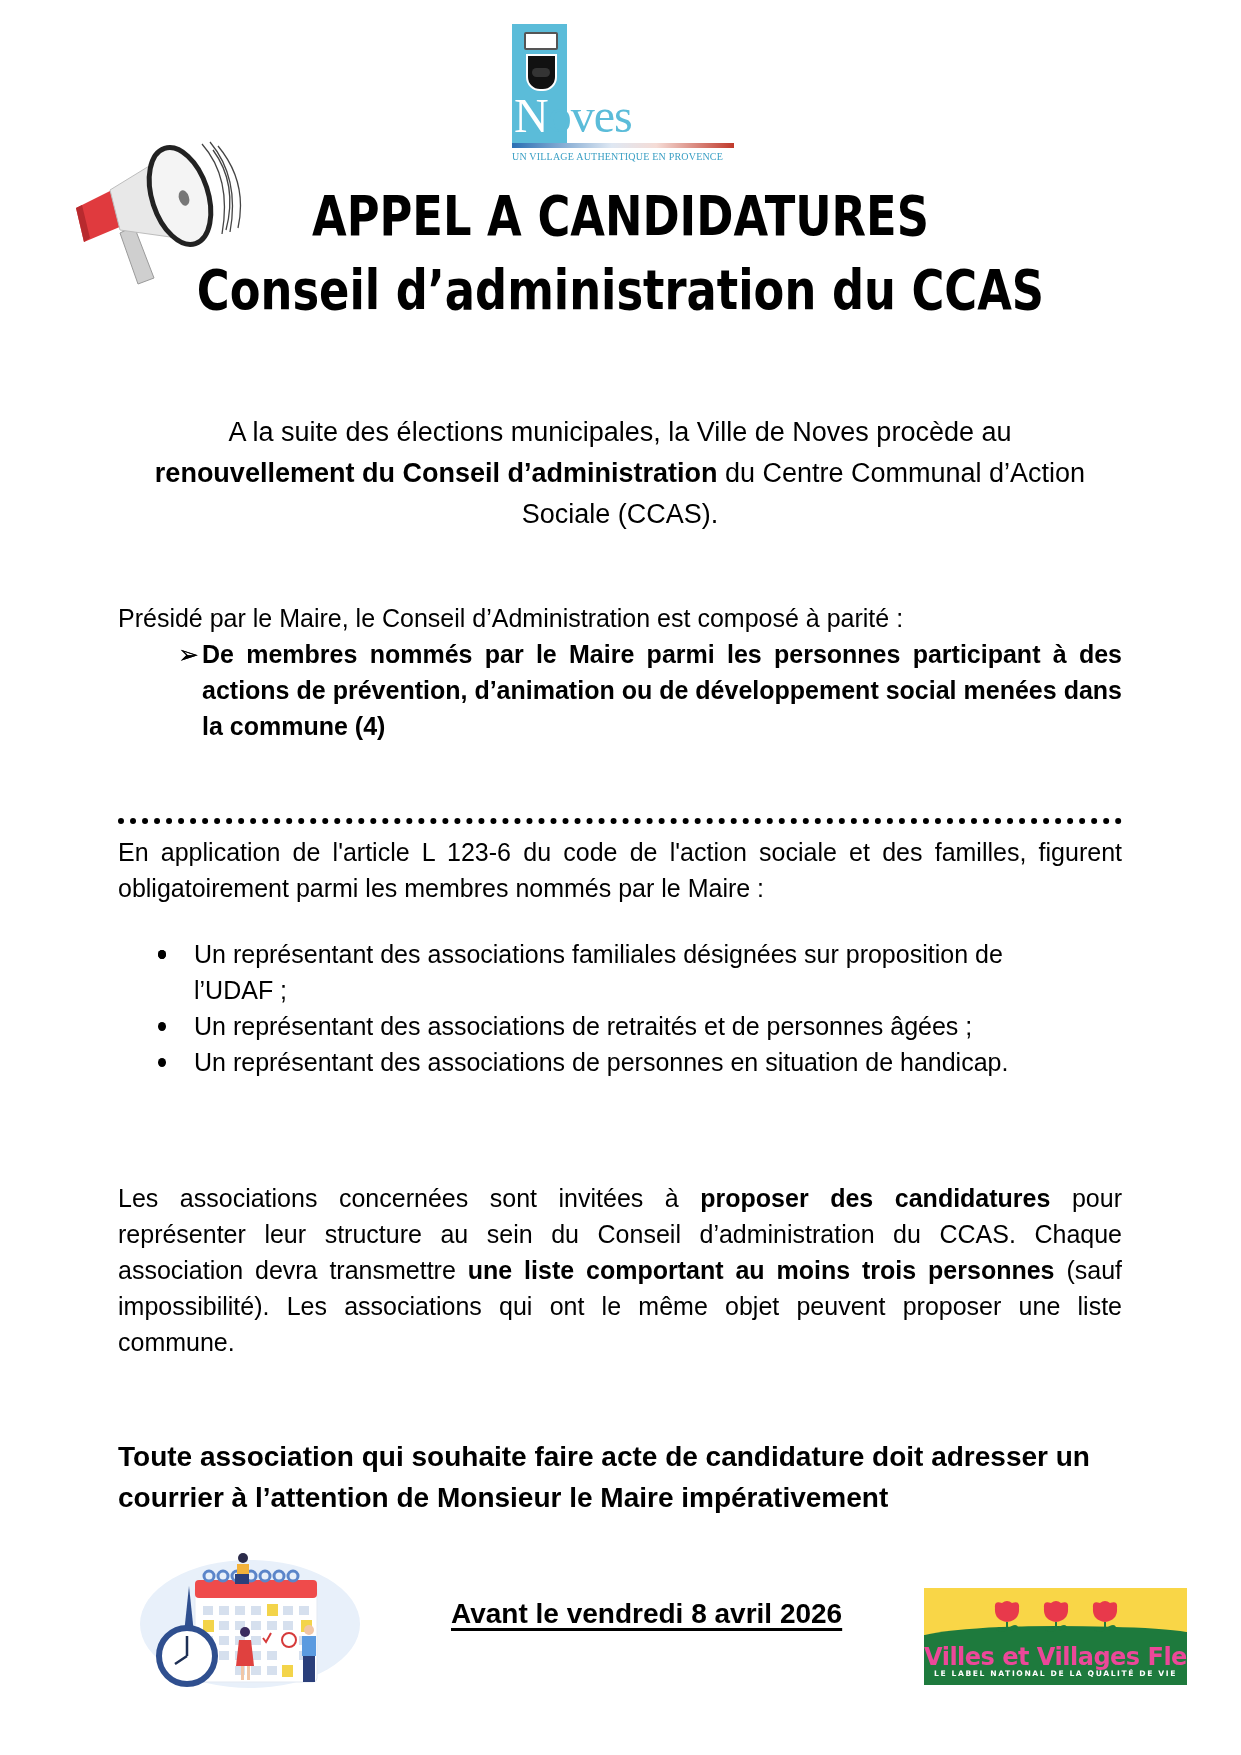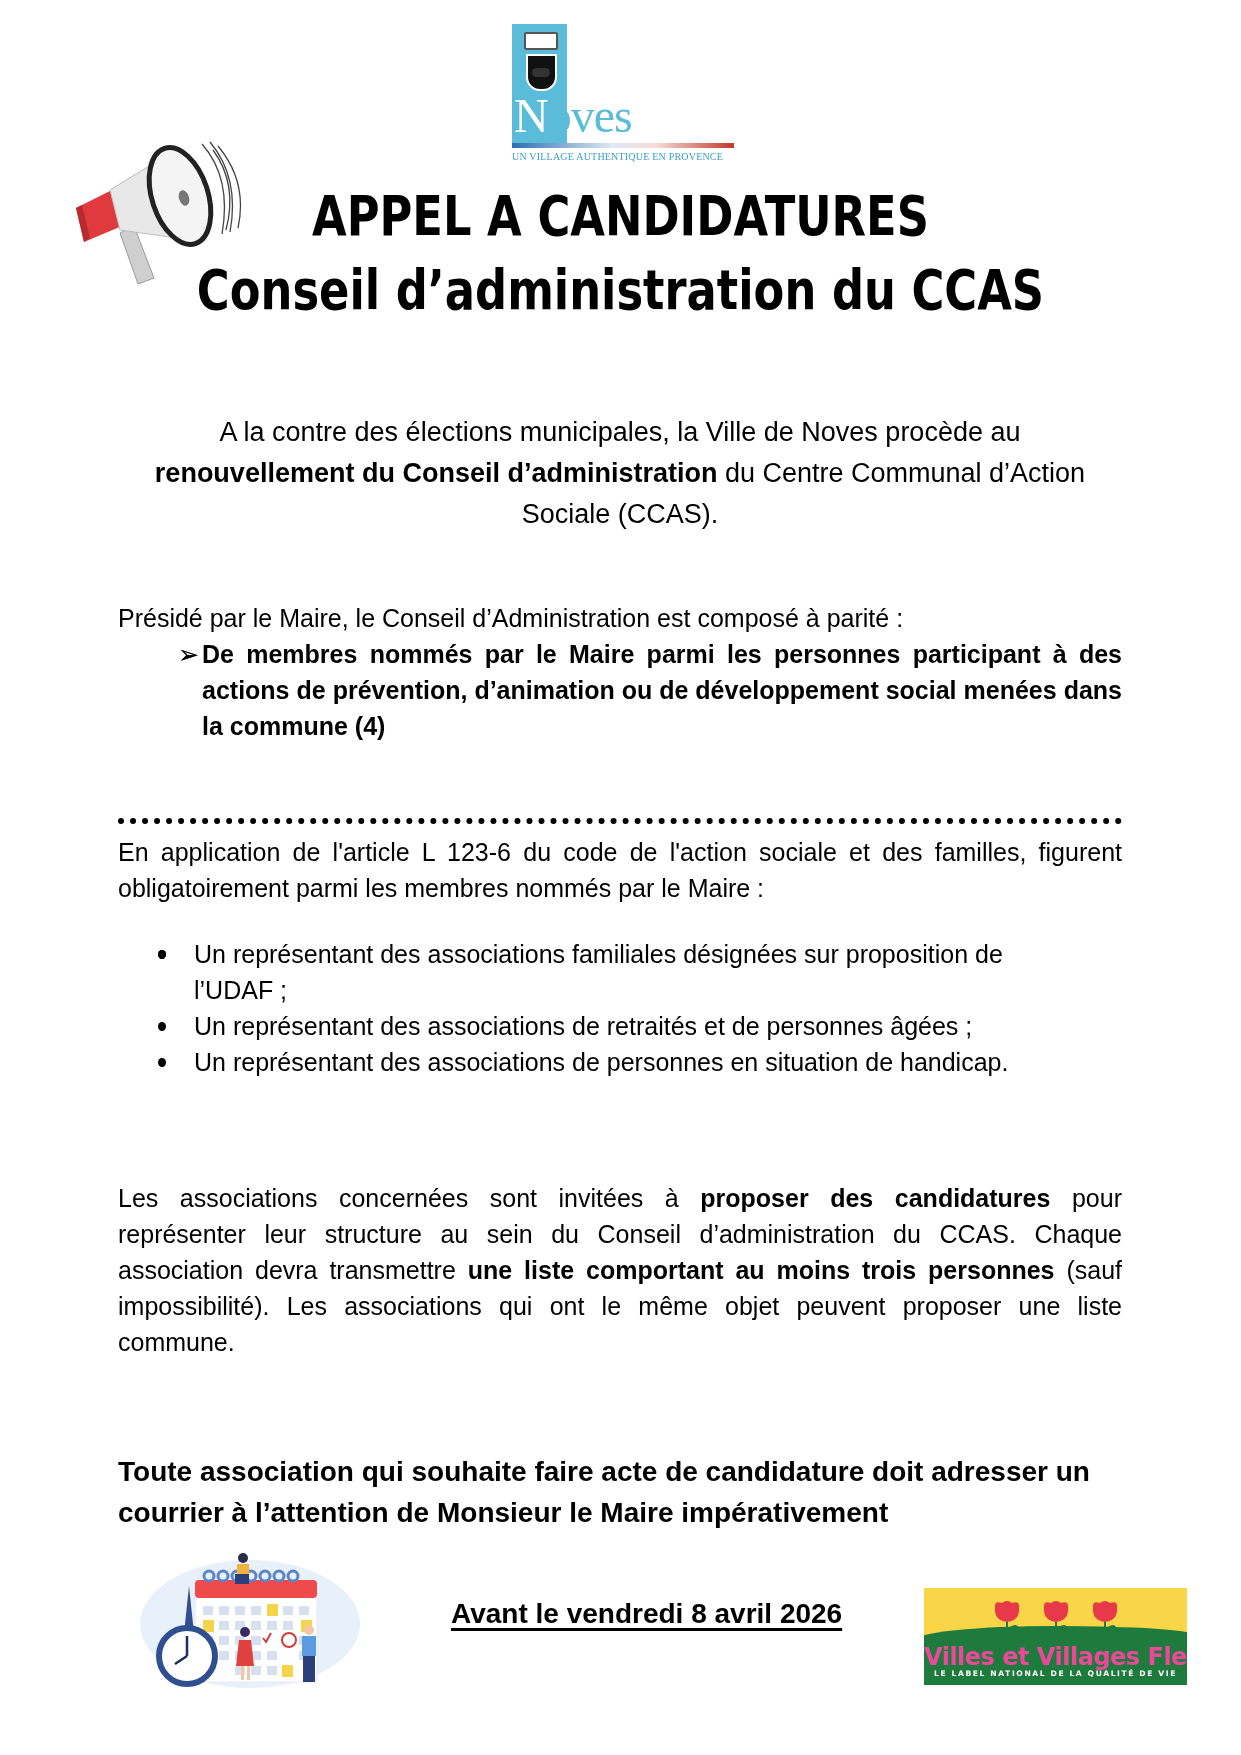--- a/index.html
+++ b/index.html
@@ -44,21 +44,21 @@
   #dotted-rule { left: 118px; top: 818px; width: 1004px; height: 0; border-top: 6px dotted #000; }
 
   #article { left: 118px; top: 834px; width: 1004px; text-align: justify; }
   #article-bullets { left: 118px; top: 936px; width: 1004px; margin: 0; padding: 0; list-style: none; }
   #article-bullets li { position: relative; padding-left: 76px; padding-right: 40px; }
   #article-bullets li .dot { position: absolute; left: 40px; top: 14px; width: 8px; height: 9px; background: #000; border-radius: 50%; }
 
   #associations { left: 118px; top: 1180px; width: 1004px; text-align: justify; }
   #associations b { font-weight: bold; }
 
-  #cta { left: 118px; top: 1436px; width: 1004px; font-weight: bold; font-size: 28px; line-height: 41px; margin-top: 15px; }
+  #cta { left: 118px; top: 1436px; width: 1004px; font-weight: bold; font-size: 28px; line-height: 41px; }
 
   #deadline { left: 451px; top: 1596px; font-weight: bold; font-size: 28px; line-height: 36px; text-decoration: underline;
               text-decoration-thickness: 3px; text-underline-offset: 5px; white-space: nowrap; }
 
   #calendar-illustration { left: 137px; top: 1548px; width: 226px; height: 145px; }
 
   #vvf-logo { left: 924px; top: 1588px; width: 263px; height: 97px; overflow: hidden; }
   #vvf-logo .yellow { position: absolute; inset: 0; background: #f9d647; }
   #vvf-logo .green { position: absolute; left: 0; right: 0; top: 48px; bottom: 0; background: #1e7a3d; }
   #vvf-logo .wave { position: absolute; left: -10px; right: -10px; top: 38px; height: 24px; background: #1e7a3d;
@@ -99,21 +99,21 @@
     <path d="M138,4 Q168,40 158,94"></path>
     <path d="M146,8 Q176,44 166,90"></path>
     <path d="M141,12 Q166,46 154,92"></path>
   </g>
 </svg>
 
 <div id="title-1" class="abs title">APPEL A CANDIDATURES</div>
 <div id="title-2" class="abs title">Conseil d’administration du CCAS</div>
 
 <div id="intro" class="abs body">
-  <span>A la contre des élections municipales, la Ville de Noves procède au </span><b>renouvellement du Conseil d’administration</b><span> du Centre Communal d’Action Sociale (CCAS).</span>
+  <span>A la suite des élections municipales, la Ville de Noves procède au </span><b>renouvellement du Conseil d’administration</b><span> du Centre Communal d’Action Sociale (CCAS).</span>
 </div>
 
 <div id="composition" class="abs body">
   <div class="lead">Présidé par le Maire, le Conseil d’Administration est composé à parité :</div>
   <div class="item">
     <span class="arrow">➢</span>
   </div>
   <div class="item bold">
     <span class="arrow">➢</span>
     <span>De membres nommés par le Maire parmi les personnes participant à des actions de prévention, d’animation ou de développement social menées dans la commune (4)</span>

